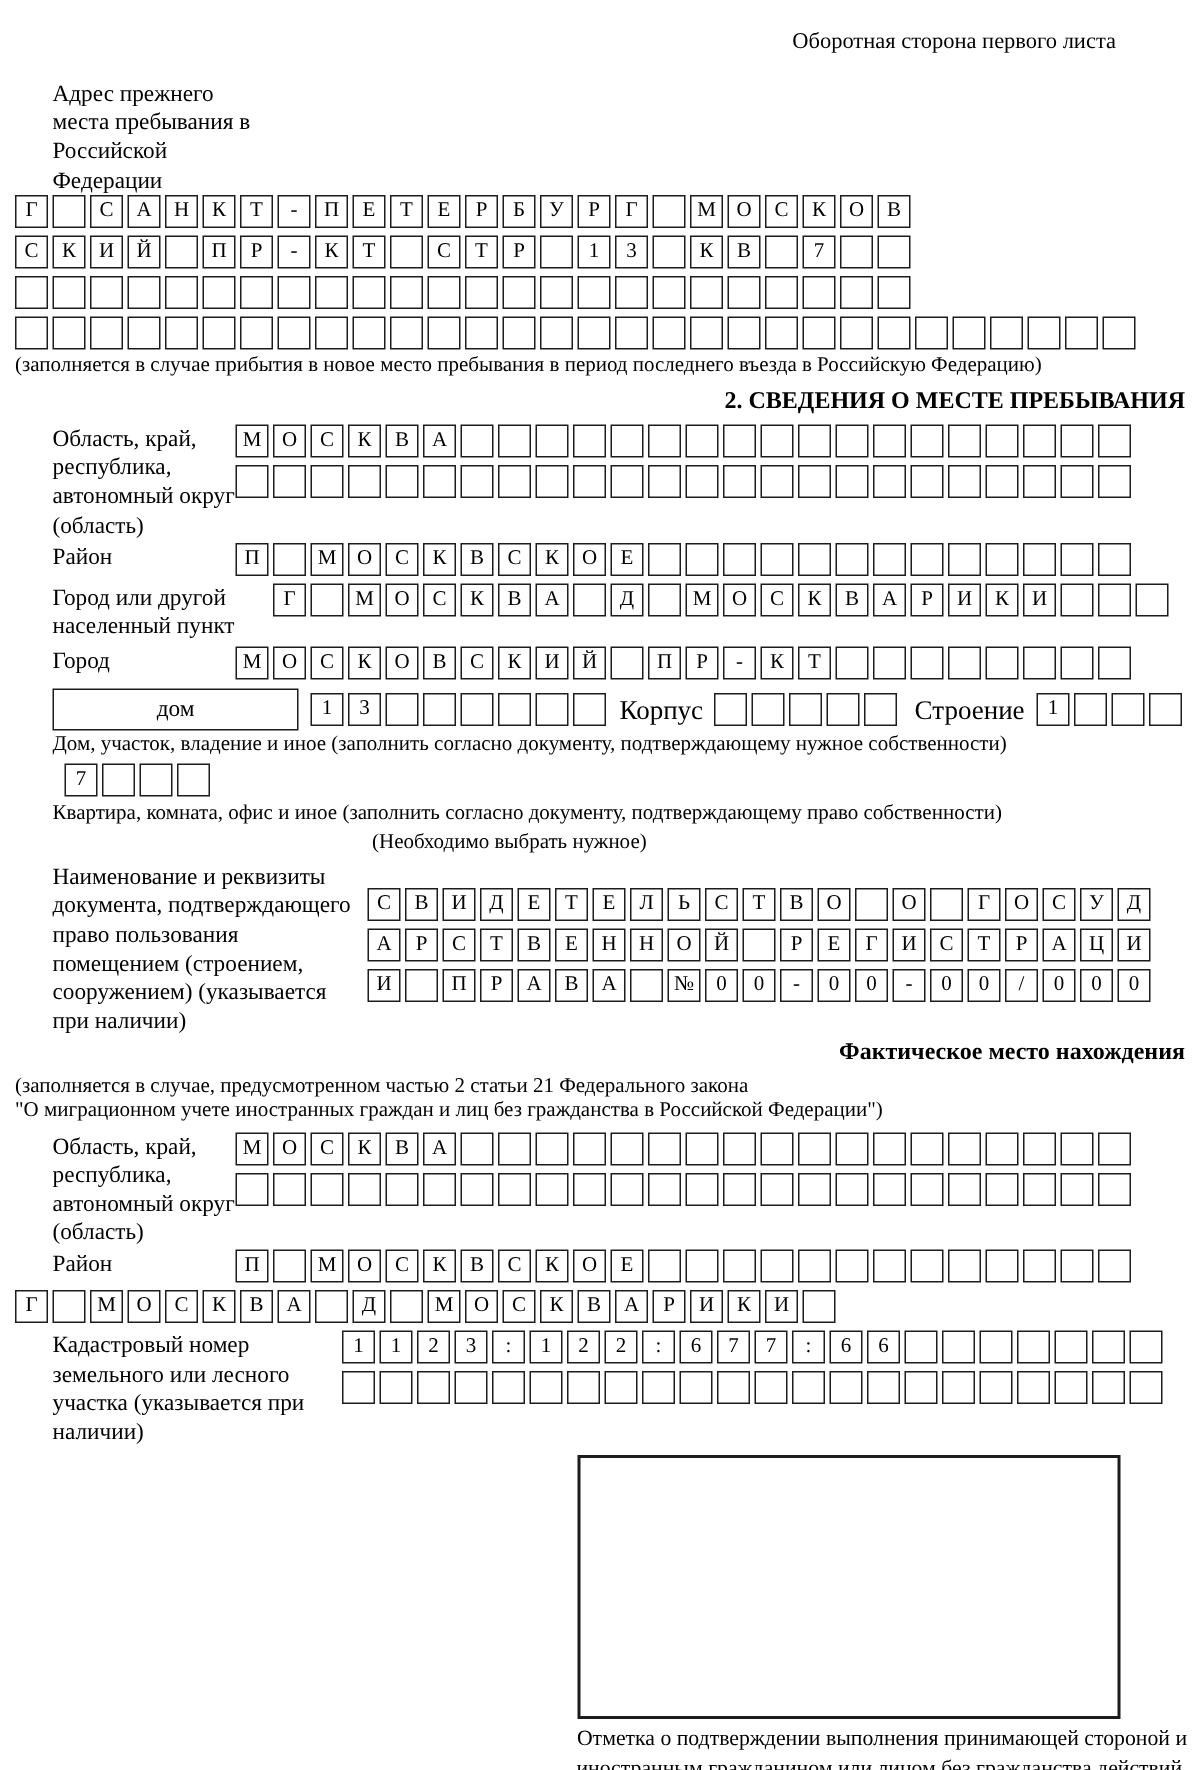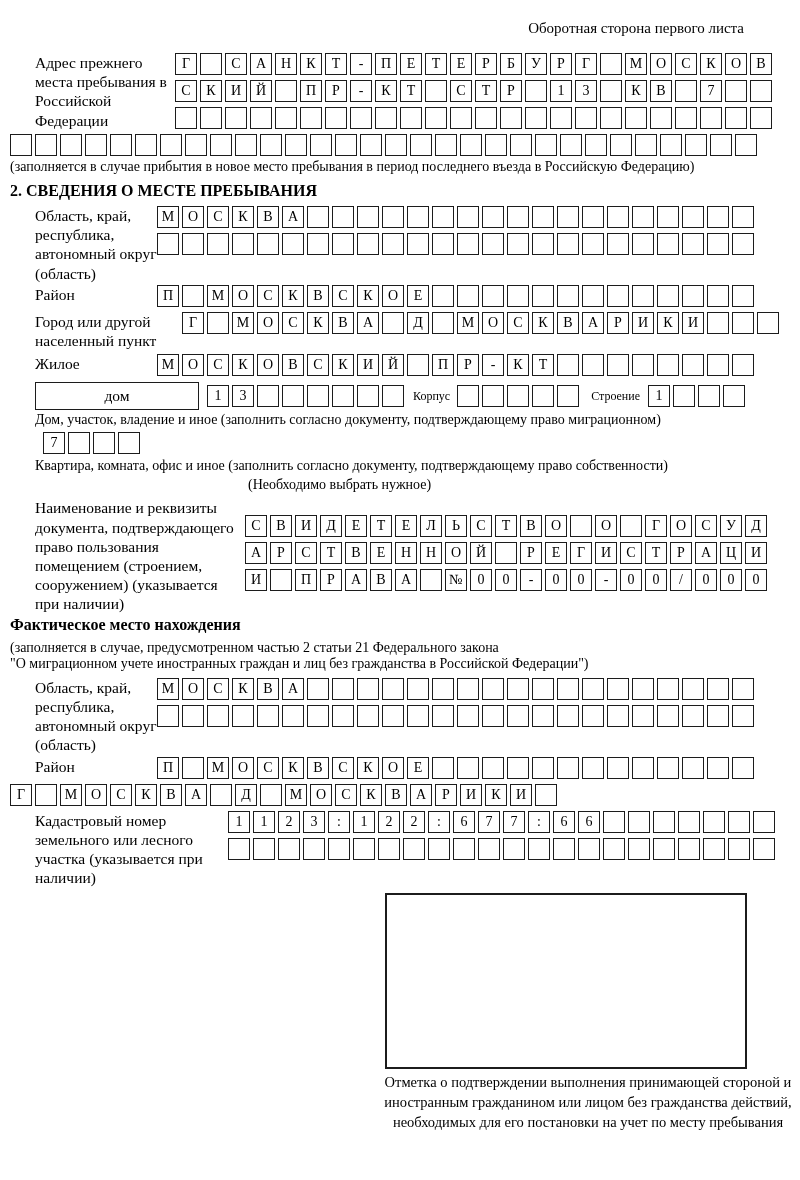--- a/index.html
+++ b/index.html
@@ -12,48 +12,48 @@
   .row{display:flex;align-items:flex-start;}
   .lbl{font-size:15.5px;line-height:1.24;padding-left:25px;box-sizing:border-box;flex:0 0 auto;}
 
   .cellrow{display:flex;gap:3px;flex:0 0 auto;}
   .cellcol > .cellrow{margin-bottom:5px;}
   .cell{width:20px;height:20px;border:1.5px solid #1c1c1c;background:#fff;
         display:flex;align-items:center;justify-content:center;
         font-size:14px;line-height:1;flex:0 0 auto;}
 
   .caption{font-size:14px;}
-  .sec-title{font-size:16px;font-weight:bold;text-align:left;margin:7px 0 6px 0;}
+  .sec-title{font-size:16px;font-weight:bold;text-align:right;margin:7px 0 6px 0;}
 
   .w-prev{width:165px;}  .w-std{width:147px;}  .w-city{width:172px;}
   .w-doc{width:235px;}   .w-wide{width:218px;}
   .lbl-inner-prev{width:132px;} .lbl-inner-reg{width:132px;}
   .lbl-inner-city{width:162px;} .lbl-inner-doc{width:208px;}
   .lbl-inner-city2{width:202px;} .lbl-inner-cad{width:182px;}
 
   .widebox{border:1.5px solid #1c1c1c;height:26px;display:flex;align-items:center;
            justify-content:center;font-size:15.5px;box-sizing:content-box;}
   .inline-row{display:flex;align-items:center;}
-  .inline-lbl{font-size:12px;}
+  .inline-lbl{font-size:18px;}
   .checkcell{width:21px;height:24px;border:1.5px solid #1c1c1c;display:flex;
              align-items:center;justify-content:center;font-size:15px;flex:0 0 auto;}
 
   .stamp-box{width:358px;height:172px;border:2px solid #1c1c1c;margin-left:375px;}
   .stamp-caption{width:412px;margin-left:372px;margin-top:4px;
                  font-size:14.5px;text-align:center;line-height:1.35;}
   .cap-left{font-size:14px;margin:2px 0 3px 25px;}
 </style>
 </head>
 <body>
 
 <div class="page">
 
   <div class="header-note">Оборотная сторона первого листа</div>
 
-  <div class="row" style="margin-top:16px;">
+  <div class="row" style="margin-top:16px;flex-direction:column;">
     <div class="lbl w-prev">
       <div class="lbl-inner-prev">Адрес прежнего места пребывания в Российской Федерации</div>
     </div>
     <div class="cellcol">
       <div class="cellrow">
           <div class="cell">Г</div>
           <div class="cell"></div>
           <div class="cell">С</div>
           <div class="cell">А</div>
           <div class="cell">Н</div>
@@ -283,21 +283,21 @@
         <div class="cell">И</div>
         <div class="cell">К</div>
         <div class="cell">И</div>
         <div class="cell"></div>
         <div class="cell"></div>
         <div class="cell"></div>
       </div>
   </div>
 
   <div class="row" style="margin-top:4px;">
-    <div class="lbl w-std">Жилое</div>
+    <div class="lbl w-std">Город</div>
     <div class="cellrow">
         <div class="cell">М</div>
         <div class="cell">О</div>
         <div class="cell">С</div>
         <div class="cell">К</div>
         <div class="cell">О</div>
         <div class="cell">В</div>
         <div class="cell">С</div>
         <div class="cell">К</div>
         <div class="cell">И</div>
@@ -340,21 +340,21 @@
         <div class="cell"></div>
       </div>
     <div class="inline-lbl" style="margin:0 8px 0 12px;text-align:right;">Строение</div>
     <div class="cellrow">
         <div class="cell">1</div>
         <div class="cell"></div>
         <div class="cell"></div>
         <div class="cell"></div>
       </div>
   </div>
-  <div class="cap-left">Дом, участок, владение и иное (заполнить согласно документу, подтверждающему право миграционном)</div>
+  <div class="cap-left">Дом, участок, владение и иное (заполнить согласно документу, подтверждающему нужное собственности)</div>
 
   <div class="inline-row" style="margin:4px 0 0 25px;">
     <div class="cellrow" style="margin-left:8px;">
         <div class="cell">7</div>
         <div class="cell"></div>
         <div class="cell"></div>
         <div class="cell"></div>
       </div>
   </div>
   <div class="cap-left" style="margin-top:4px;">Квартира, комната, офис и иное (заполнить согласно документу, подтверждающему право собственности)</div>

